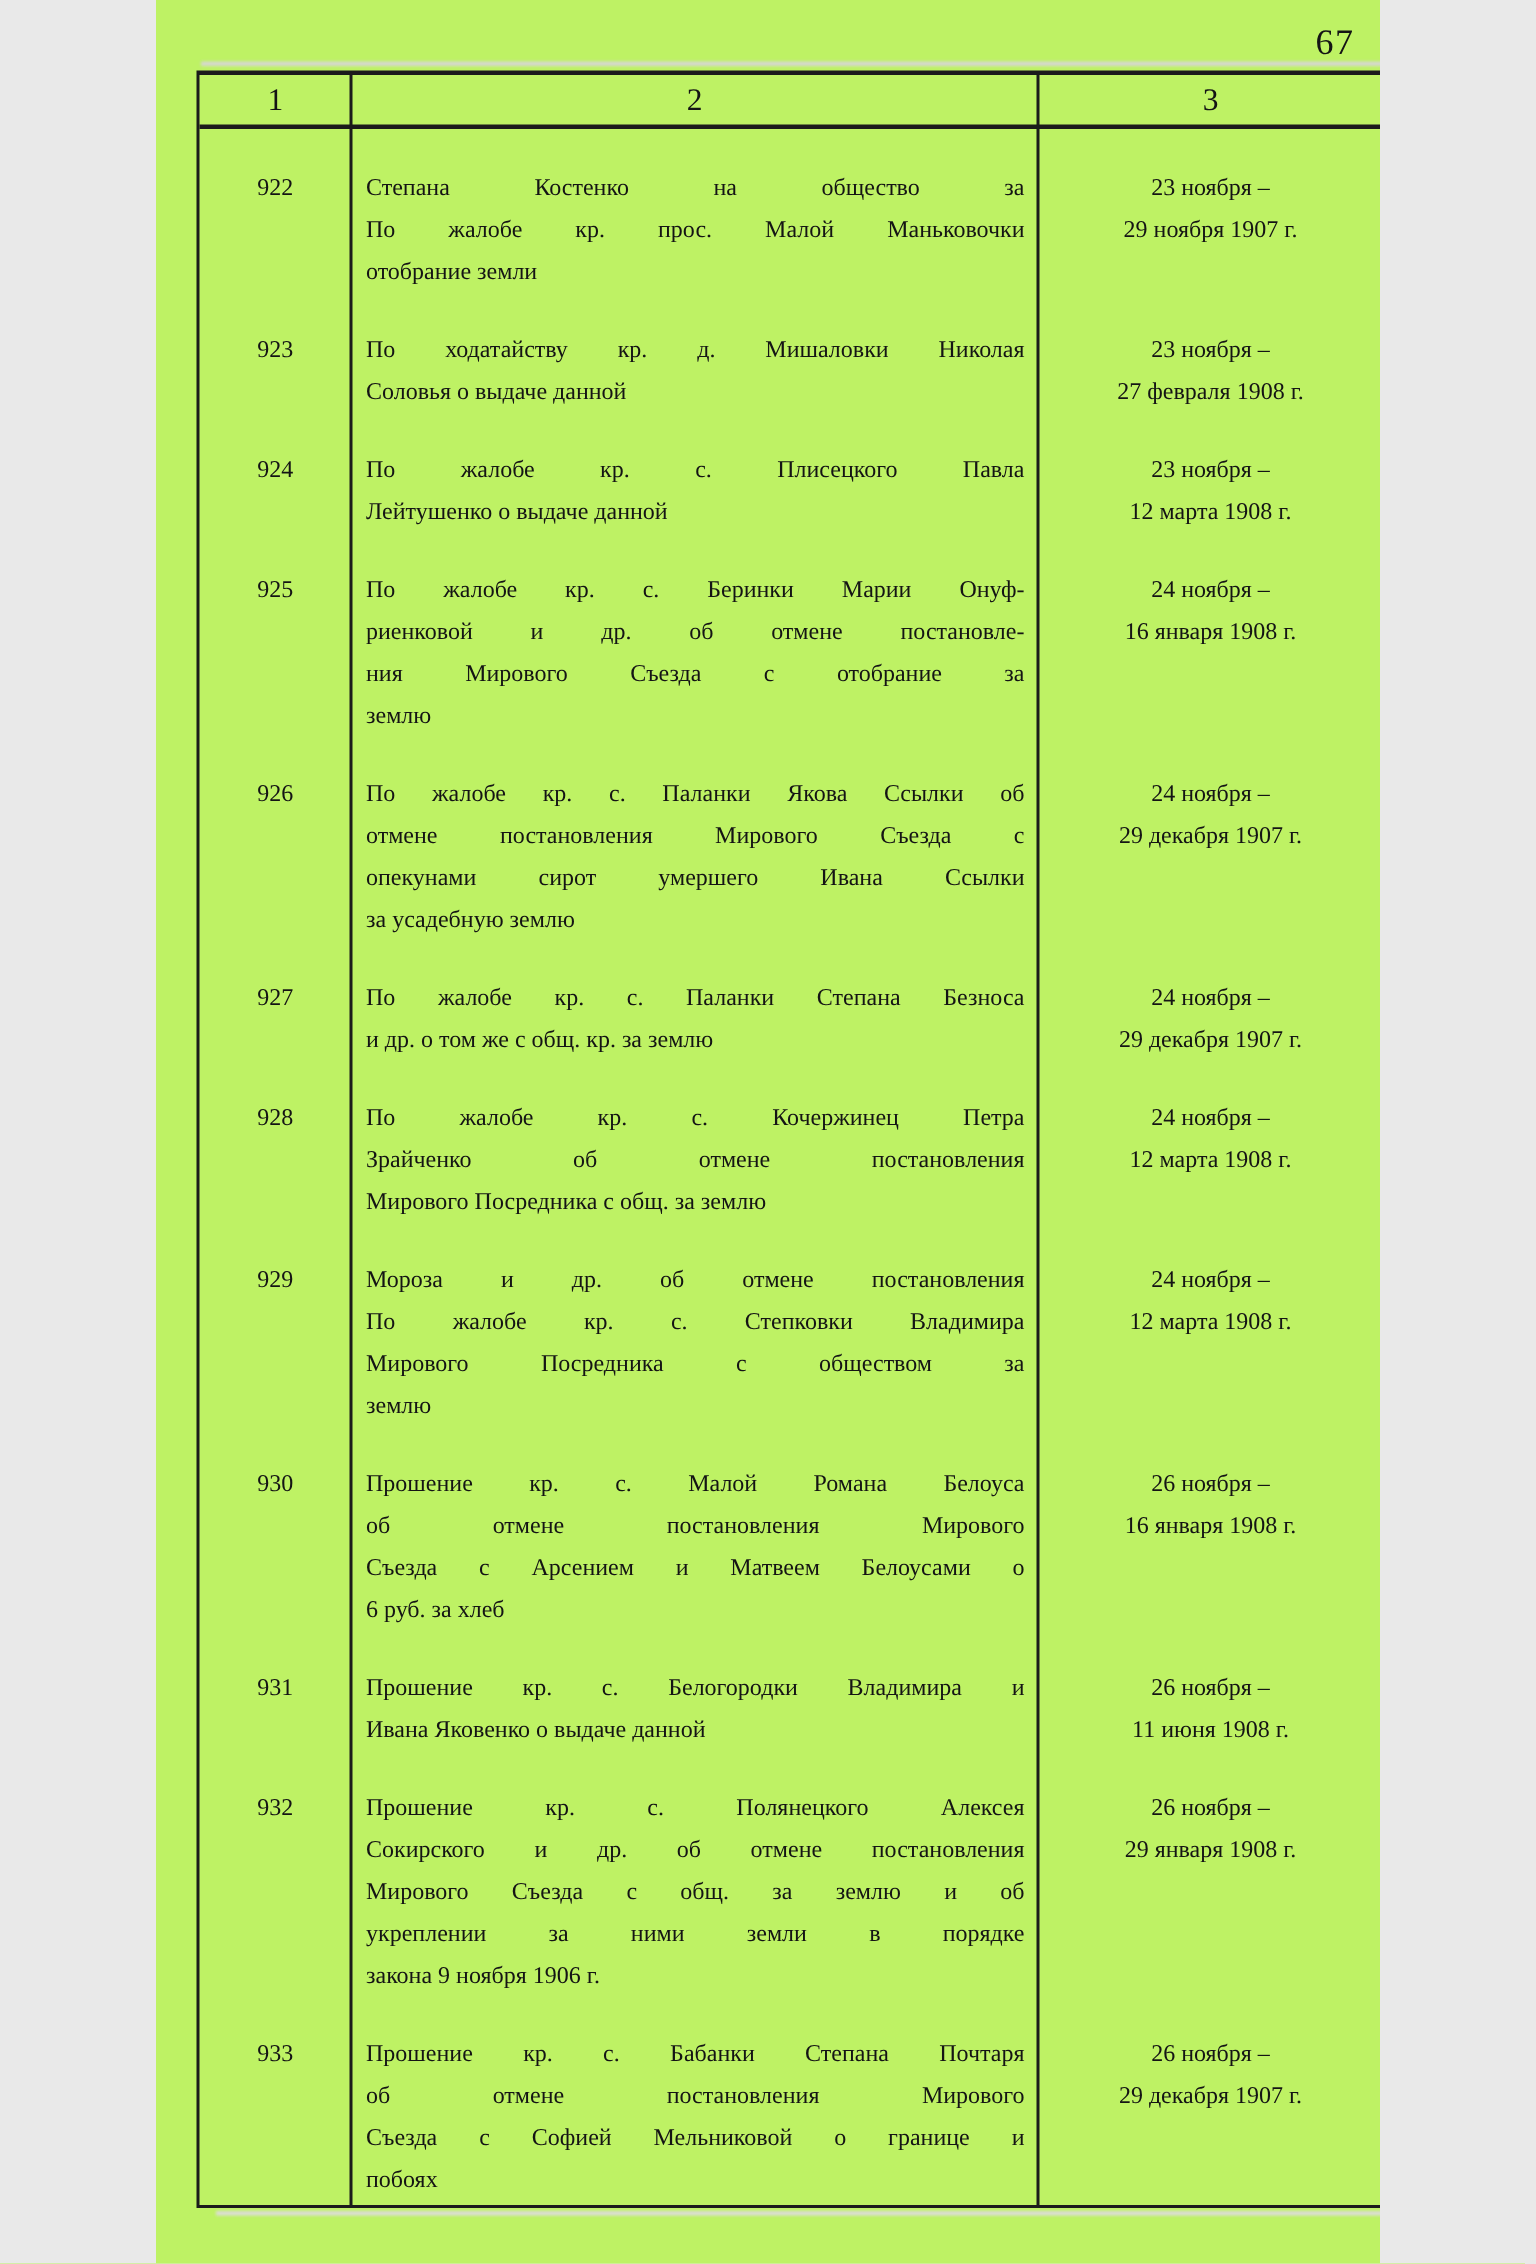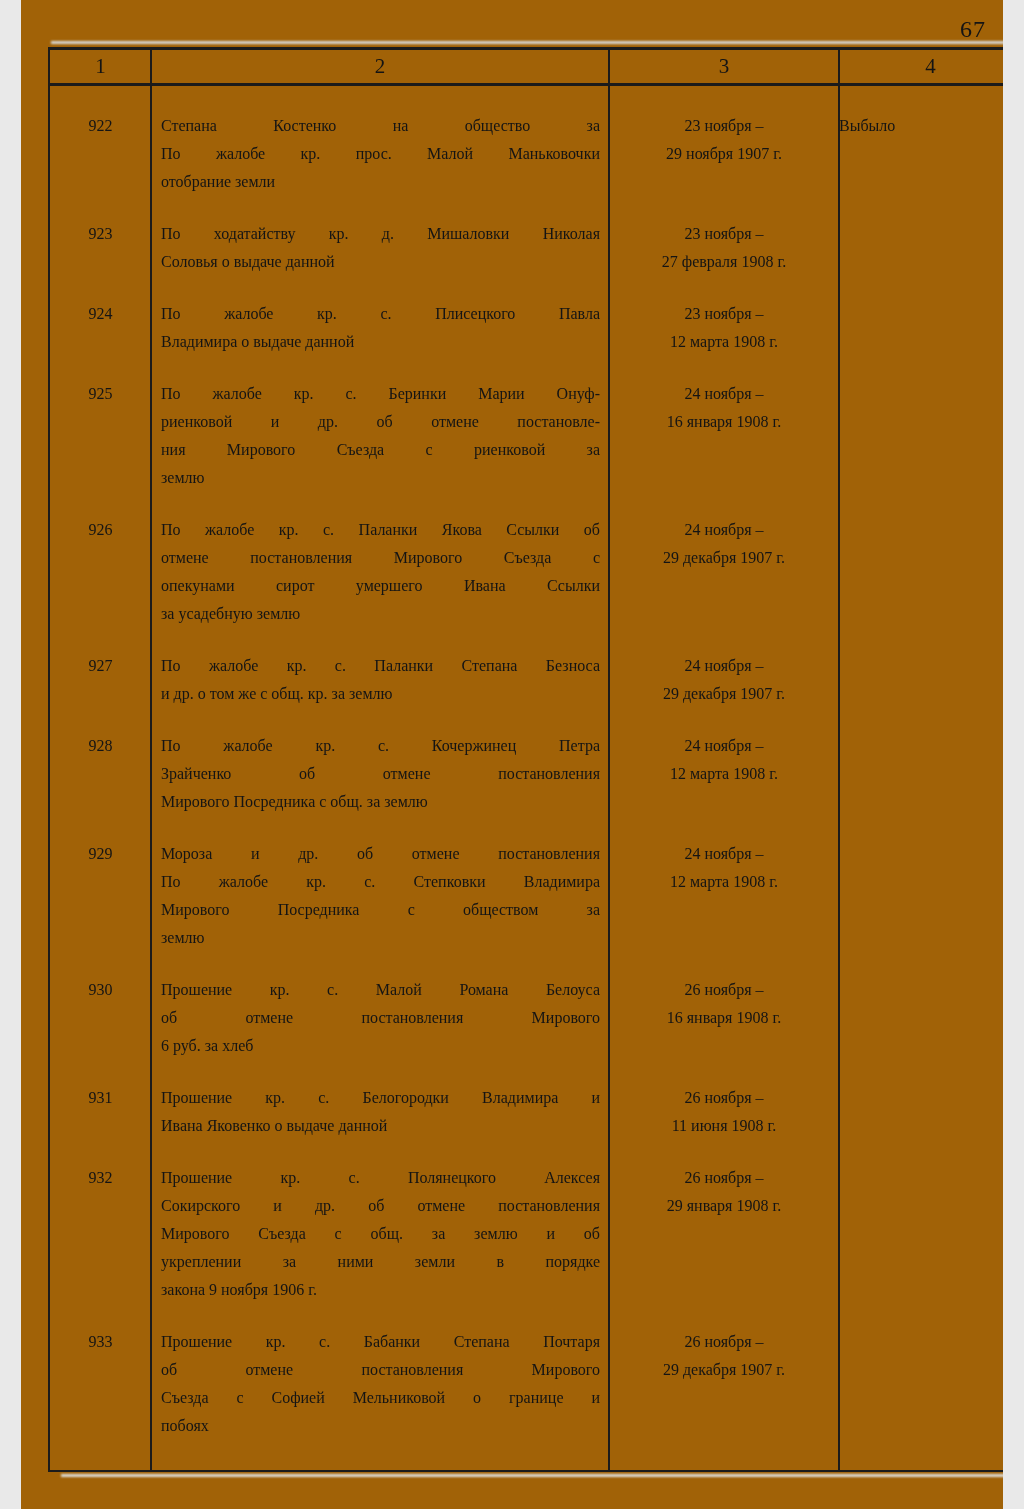--- a/index.html
+++ b/index.html
@@ -2,23 +2,23 @@
 <html><head>
 <meta charset="utf-8">
 <style>
   html, body { margin: 0; padding: 0; }
   body {
     font-family: "Liberation Serif", "DejaVu Serif", serif;
     background: #e9e9e9;
   }
   .page {
     position: relative;
-    width: 982px;
+    width: 816px;
     height: 1509px;
-    background: #a16207;
+    background: #bef264;
     color: #141414;
     overflow: hidden;
     margin: 0 auto;
   }
   .pagenum {
     position: absolute;
     top: 16px;
     right: 17px;
     font-size: 24px;
     letter-spacing: 1px;
@@ -125,34 +125,34 @@
           <div class="c3">
             <div class="dl">23 ноября –</div>
             <div class="dl">27 февраля 1908 г.</div>
           </div>
           <div class="c4"></div>
         </div>
         <div class="entry">
           <div class="c1">924</div>
           <div class="c2">
             <div class="jl">По жалобе кр. с. Плисецкого Павла</div>
-            <div class="jl last">Владимира о выдаче данной</div>
+            <div class="jl last">Лейтушенко о выдаче данной</div>
           </div>
           <div class="c3">
             <div class="dl">23 ноября –</div>
             <div class="dl">12 марта 1908 г.</div>
           </div>
           <div class="c4"></div>
         </div>
         <div class="entry">
           <div class="c1">925</div>
           <div class="c2">
             <div class="jl">По жалобе кр. с. Беринки Марии Онуф-</div>
             <div class="jl">риенковой и др. об отмене постановле-</div>
-            <div class="jl">ния Мирового Съезда с риенковой за</div>
+            <div class="jl">ния Мирового Съезда с отобрание за</div>
             <div class="jl last">землю</div>
           </div>
           <div class="c3">
             <div class="dl">24 ноября –</div>
             <div class="dl">16 января 1908 г.</div>
           </div>
           <div class="c4"></div>
         </div>
         <div class="entry">
           <div class="c1">926</div>
@@ -205,20 +205,21 @@
             <div class="dl">24 ноября –</div>
             <div class="dl">12 марта 1908 г.</div>
           </div>
           <div class="c4"></div>
         </div>
         <div class="entry">
           <div class="c1">930</div>
           <div class="c2">
             <div class="jl">Прошение кр. с. Малой Романа Белоуса</div>
             <div class="jl">об отмене постановления Мирового</div>
+            <div class="jl">Съезда с Арсением и Матвеем Белоусами о</div>
             <div class="jl last">6 руб. за хлеб</div>
           </div>
           <div class="c3">
             <div class="dl">26 ноября –</div>
             <div class="dl">16 января 1908 г.</div>
           </div>
           <div class="c4"></div>
         </div>
         <div class="entry">
           <div class="c1">931</div>

